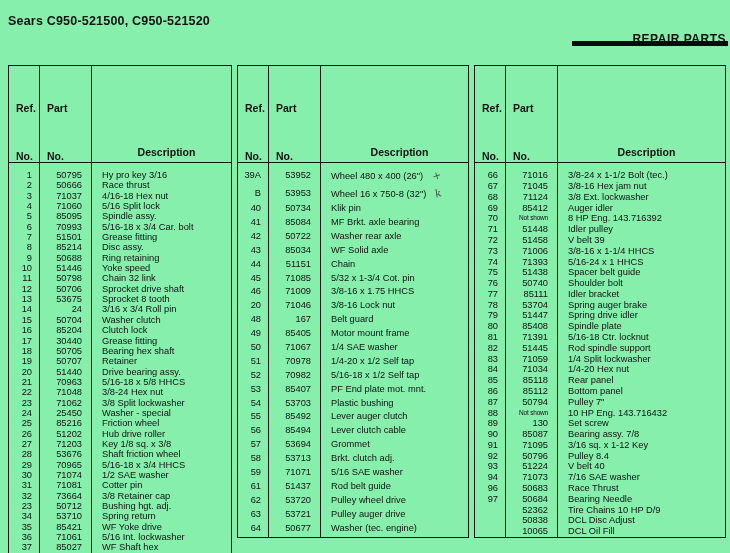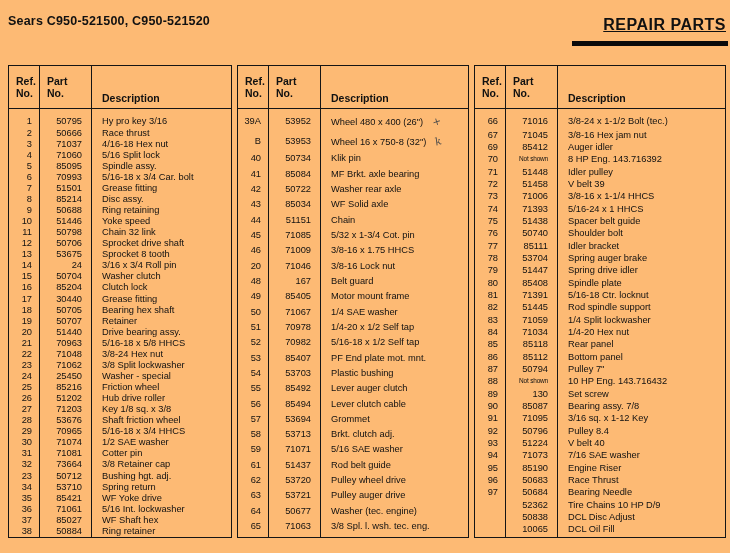--- a/index.html
+++ b/index.html
@@ -1,27 +1,27 @@
 <!DOCTYPE html>
 <html><head>
 <meta charset="utf-8">
 <style>
   html,body { margin:0; padding:0; background:#e8e8e8; }
   .page {
-    position:relative; width:730px; height:553px; background:#fdba74;
+    position:relative; width:730px; height:553px; background:#86efac;
     font-family:"Liberation Sans", sans-serif; color:#111;
     overflow:hidden;
   }
   .doc-title {
     position:absolute; left:8px; top:14px;
     font-size:12.5px; font-weight:bold; letter-spacing:0.2px;
   }
   .page-title {
-    position:absolute; right:4px; top:16px;
-    font-size:16px; font-weight:bold; letter-spacing:0.5px;text-decoration:underline;
+    position:absolute; right:4px; top:32px;
+    font-size:12px; font-weight:bold; letter-spacing:0.5px;
   }
   .title-rule {
     position:absolute; right:2px; top:41px; width:156px; height:5px;
     background:#0a0a0a;
   }
   .tables-wrap {
     position:absolute; left:8px; top:65px;
     display:flex; gap:5px;
   }
   table.parts {
@@ -36,22 +36,22 @@
   th, td { margin:0; padding:0; vertical-align:top; }
   col.c-ref  { width:31px; }
   col.c-part { width:52px; }
   thead th {
     border-bottom:1.6px solid #151515;
     height:38px; font-size:10.5px; font-weight:bold;
     vertical-align:middle; text-align:left;
   }
   th.ref, td.ref   { border-right:1.4px solid #151515; }
   th.part, td.part { border-right:1.4px solid #151515; }
-  th .hdr2 { display:block; line-height:12px; padding-left:7px; }
-  th.desc { vertical-align:bottom; padding:0 0 4px 10px; }
+  th .hdr2 { display:block; line-height:12px; padding-left:7px;margin-top:36px; }
+  th.desc { vertical-align:bottom; padding:0 0 4px 10px;text-align:center; }
   tbody td { line-height:10.35px; white-space:nowrap; overflow:hidden; }
   tbody tr:first-child td { padding-top:7px; }
   td.ref  { text-align:right; padding-right:7px; }
   td.part { text-align:right; padding-right:9px; }
   td.desc { text-align:left; padding-left:10px; }
   td.part.small-note { font-size:6.5px; letter-spacing:-0.2px; }
   tr.filler td { height:auto; }
   .pencil-mark {
     display:inline-block; color:#4a4a4a; font-style:italic;
     transform:rotate(-18deg); margin-left:9px; font-size:10.5px;
@@ -430,25 +430,20 @@
           <tr>
             <td class="ref">63</td>
             <td class="part">53721</td>
             <td class="desc">Pulley auger drive</td>
           </tr>
           <tr>
             <td class="ref">64</td>
             <td class="part">50677</td>
             <td class="desc">Washer (tec. engine)</td>
           </tr>
-          <tr>
-            <td class="ref">65</td>
-            <td class="part">71063</td>
-            <td class="desc">3/8 Spl. l. wsh. tec. eng.</td>
-          </tr>
           <tr class="filler">
             <td class="ref"></td>
             <td class="part"></td>
             <td class="desc"></td>
           </tr>
         </tbody>
     </table>
 
     <table class="parts t3">
       <colgroup>
@@ -474,20 +469,25 @@
             <td class="ref">66</td>
             <td class="part">71016</td>
             <td class="desc">3/8-24 x 1-1/2 Bolt (tec.)</td>
           </tr>
           <tr>
             <td class="ref">67</td>
             <td class="part">71045</td>
             <td class="desc">3/8-16 Hex jam nut</td>
           </tr>
           <tr>
+            <td class="ref">68</td>
+            <td class="part">71124</td>
+            <td class="desc">3/8 Ext. lockwasher</td>
+          </tr>
+          <tr>
             <td class="ref">69</td>
             <td class="part">85412</td>
             <td class="desc">Auger idler</td>
           </tr>
           <tr>
             <td class="ref">70</td>
             <td class="part small-note">Not shown</td>
             <td class="desc">8 HP Eng. 143.716392</td>
           </tr>
           <tr>
@@ -602,25 +602,20 @@
           </tr>
           <tr>
             <td class="ref">93</td>
             <td class="part">51224</td>
             <td class="desc">V belt 40</td>
           </tr>
           <tr>
             <td class="ref">94</td>
             <td class="part">71073</td>
             <td class="desc">7/16 SAE washer</td>
-          </tr>
-          <tr>
-            <td class="ref">95</td>
-            <td class="part">85190</td>
-            <td class="desc">Engine Riser</td>
           </tr>
           <tr>
             <td class="ref">96</td>
             <td class="part">50683</td>
             <td class="desc">Race Thrust</td>
           </tr>
           <tr>
             <td class="ref">97</td>
             <td class="part">50684</td>
             <td class="desc">Bearing Needle</td>

